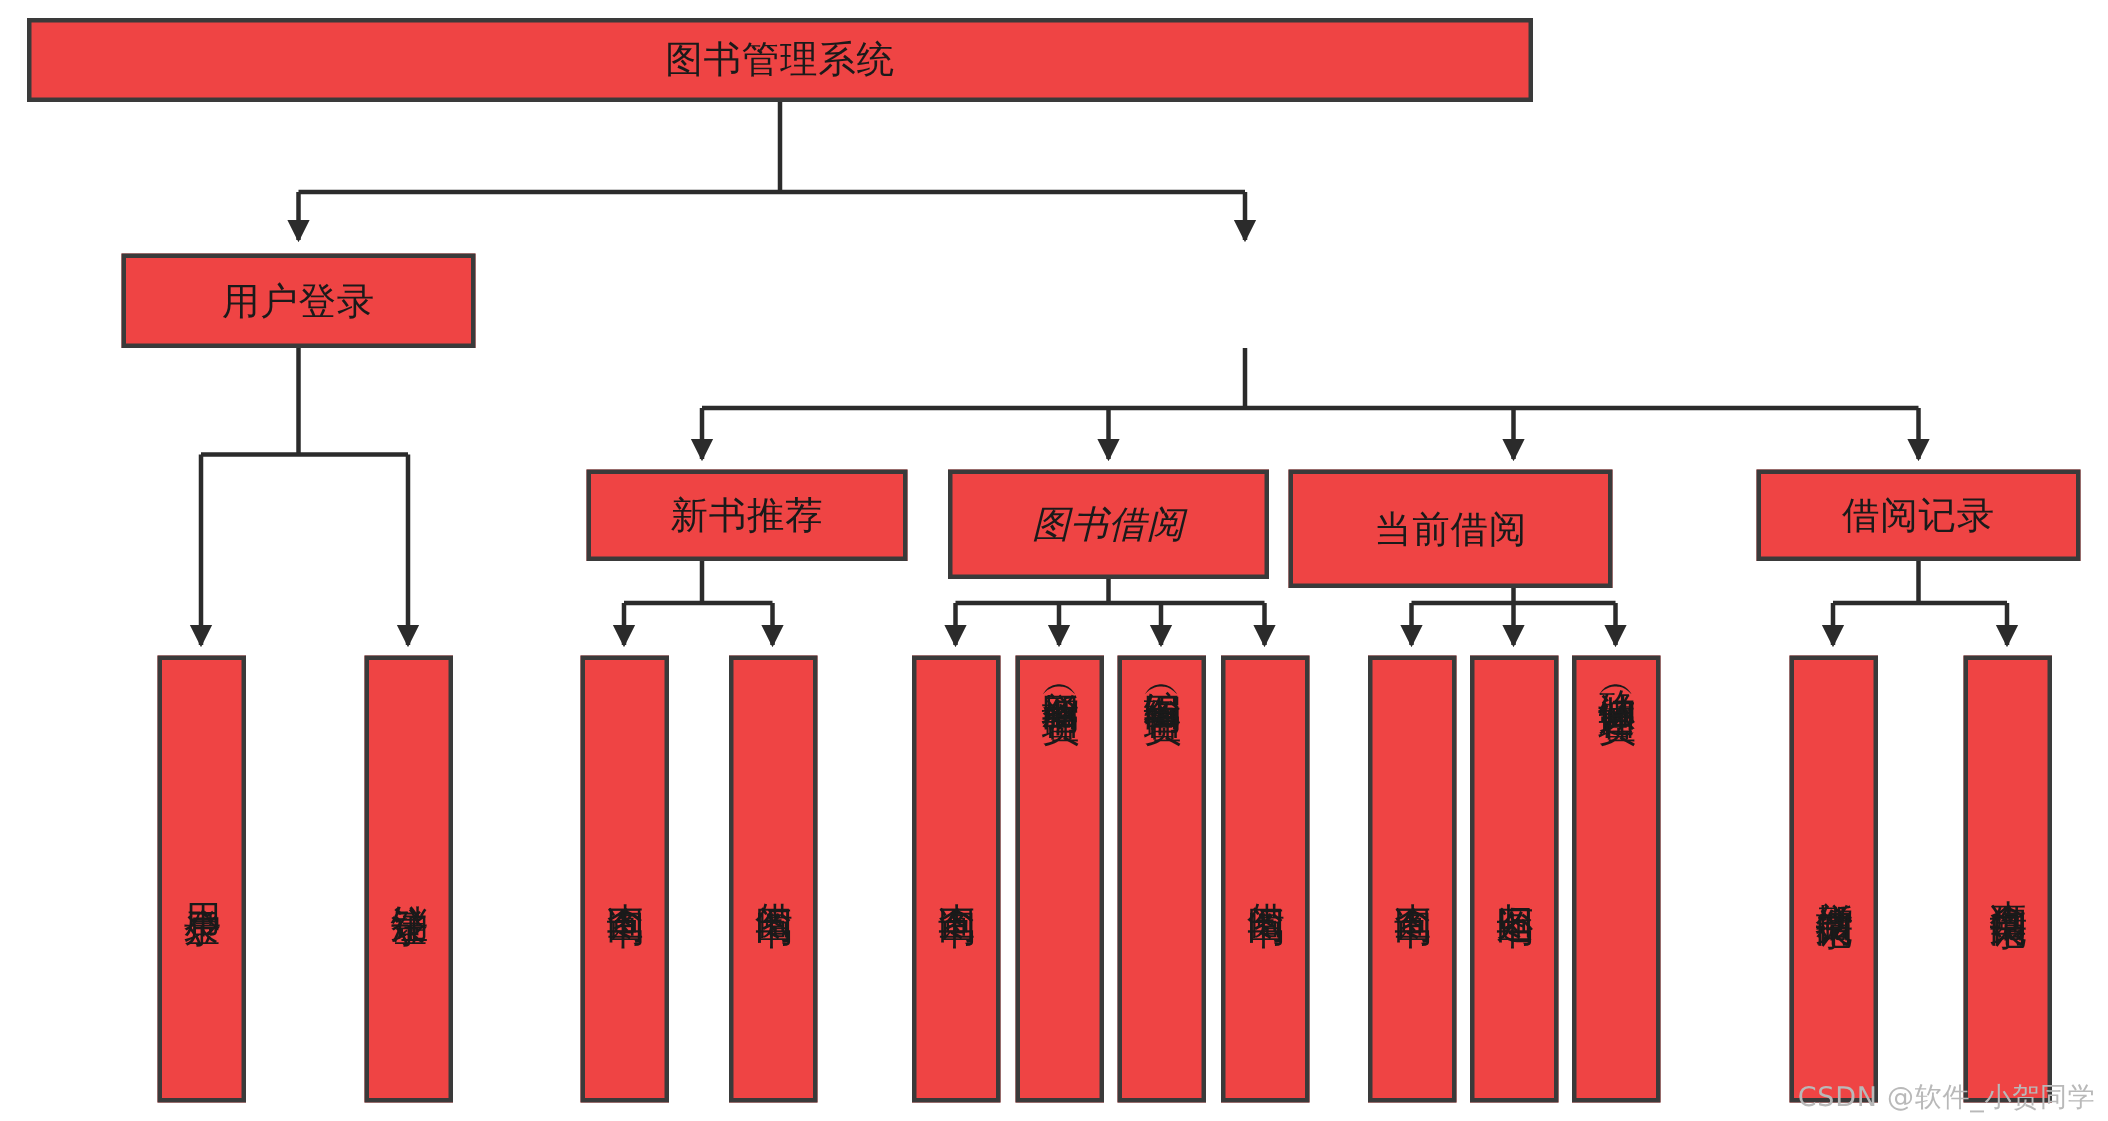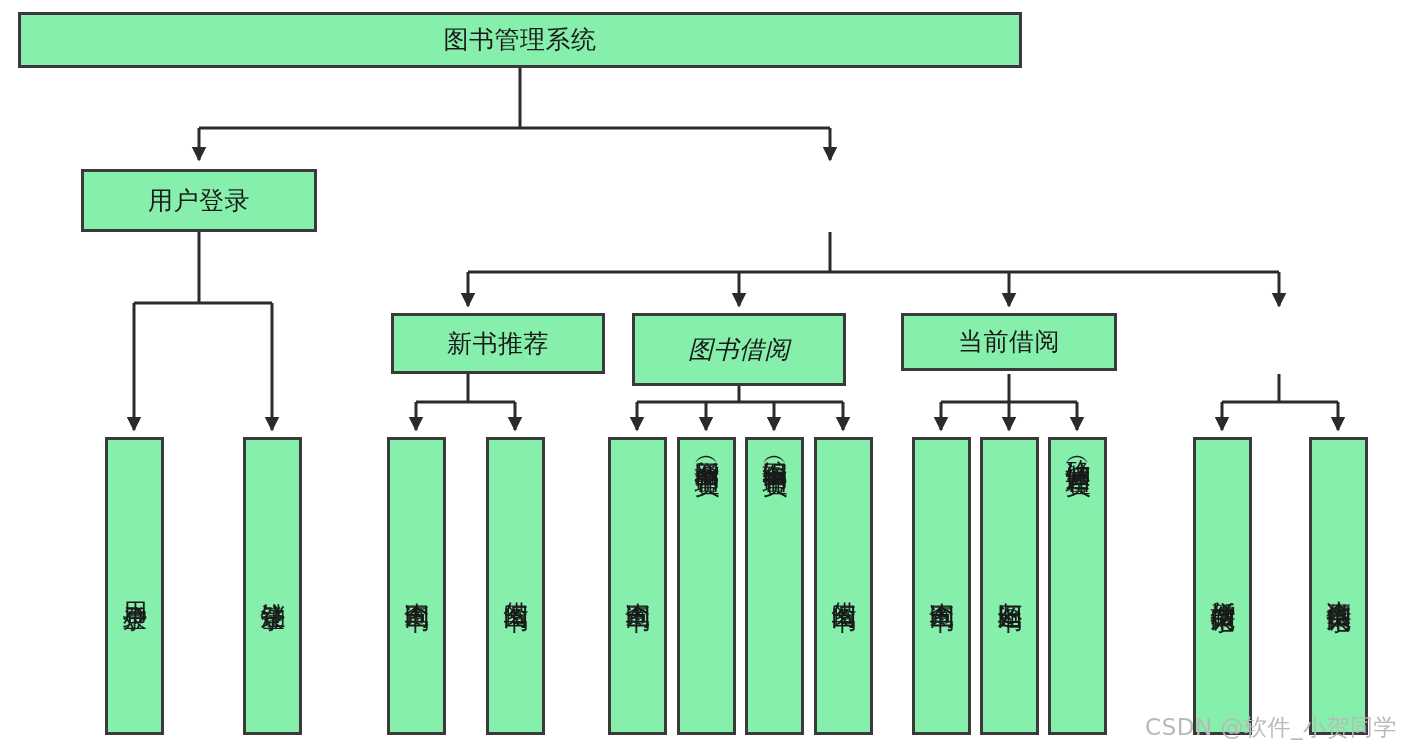--- a/index.html
+++ b/index.html
@@ -19,21 +19,21 @@
     position: absolute;
     left: 0;
     top: 0;
     width: 1405px;
     height: 747px;
     pointer-events: none;
   }
   .node {
     position: absolute;
     box-sizing: border-box;
-    background: #86efac;
+    background: #ef4444;
     border: 3px solid #3a3a3a;
     display: flex;
     align-items: center;
     justify-content: center;
     text-align: center;
   }
   .node-label {
     color: #1a1a1a;
     line-height: 1.12;
     letter-spacing: 0.5px;
@@ -57,21 +57,21 @@
     margin: 0 auto;
   }
   .node.vert.mid .node-label {
     margin-top: auto;
     margin-bottom: auto;
   }
   .watermark {
     position: absolute;
     right: 8px;
     bottom: 4px;
-    font-size: 23px;
+    font-size: 18px;
     color: #b9b9b9;
     letter-spacing: 0.5px;
     user-select: none;
     white-space: nowrap;
   }
 </style>
 </head>
 <body>
 
 <div id="canvas">
@@ -133,22 +133,25 @@
   <div class="node horiz" style="left:81px; top:169px; width:236px; height:63px;">
     <span class="node-label">用户登录</span>
   </div>
 
   <div class="node horiz" style="left:361px; top:313px; width:214px; height:61px;margin-left:30px;">
     <span class="node-label">新书推荐</span>
   </div>
   <div class="node horiz" style="left:632px; top:313px; width:214px; height:73px;font-style:italic;">
     <span class="node-label">图书借阅</span>
   </div>
-  <div class="node horiz" style="left:901px; top:313px; width:216px; height:58px;">
+  <div class="node horiz" style="left:859px; top:313px; width:216px; height:79px;">
     <span class="node-label">当前借阅</span>
+  </div>
+  <div class="node horiz" style="left:1171px; top:313px; width:216px; height:61px;">
+    <span class="node-label">借阅记录</span>
   </div>
 
   <div class="node vert mid" style="left:105px; top:437px; width:59px; height:298px;">
     <span class="node-label">用户登录</span>
   </div>
   <div class="node vert mid" style="left:243px; top:437px; width:59px; height:298px;">
     <span class="node-label">注销登录</span>
   </div>
 
   <div class="node vert mid" style="left:387px; top:437px; width:59px; height:298px;">

